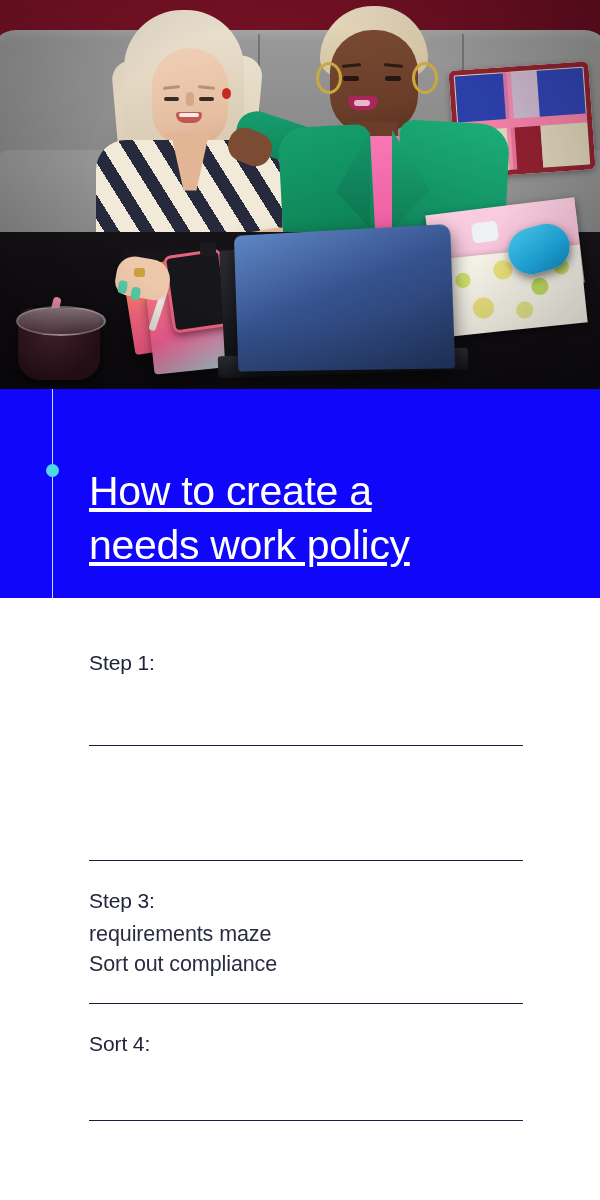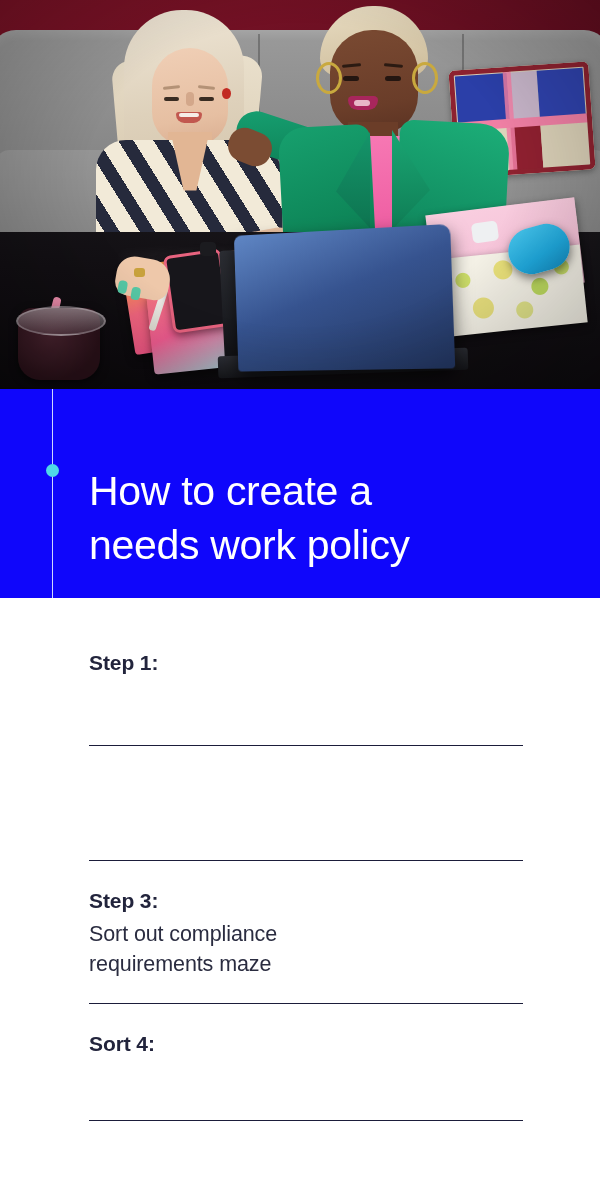--- a/index.html
+++ b/index.html
@@ -312,33 +312,33 @@
     background:#4FD8E8; border-radius:50%;
   }
   .banner-title {
     position:absolute; left:89px; top:437px; width:470px;
     color:#ffffff;
     font-size: 41px;
     line-height: 54px;
     font-weight: 400;
     letter-spacing: -0.3px;
   }
-  .banner-title .ln { display:block; white-space:nowrap; }
+  .banner-title .ln { display:block; white-space:nowrap;text-decoration:underline; }
 
   
   .steps {
     position:absolute; left:0; top:598px; width:600px; height:602px;
     background:#ffffff;
   }
   .step {
     position:absolute; left:89px; width:434px;
   }
   .step-label {
     font-size: 21px;
-    font-weight: 700;
+    font-weight: 400;
     color:#22243C;
     letter-spacing: -0.1px;
     margin: 0 0 6px 0;
   }
   .step-text {
     font-size: 21.5px;
     font-weight: 400;
     color:#2A2C40;
     line-height: 30px;
     letter-spacing: -0.1px;
@@ -462,22 +462,22 @@
       <p class="step-label">Step 1:</p>
     </div>
     <div class="divider" style="top:147px;"></div>
 
     <div class="step" style="top:178px;">
     </div>
     <div class="divider" style="top:262px;"></div>
 
     <div class="step" style="top:291px;">
       <p class="step-label">Step 3:</p>
+      <p class="step-text">requirements maze</p>
       <p class="step-text">Sort out compliance</p>
-      <p class="step-text">requirements maze</p>
     </div>
     <div class="divider" style="top:405px;"></div>
 
     <div class="step" style="top:434px;">
       <p class="step-label">Sort 4:</p>
     </div>
     <div class="divider" style="top:522px;"></div>
 
   </div>
 

